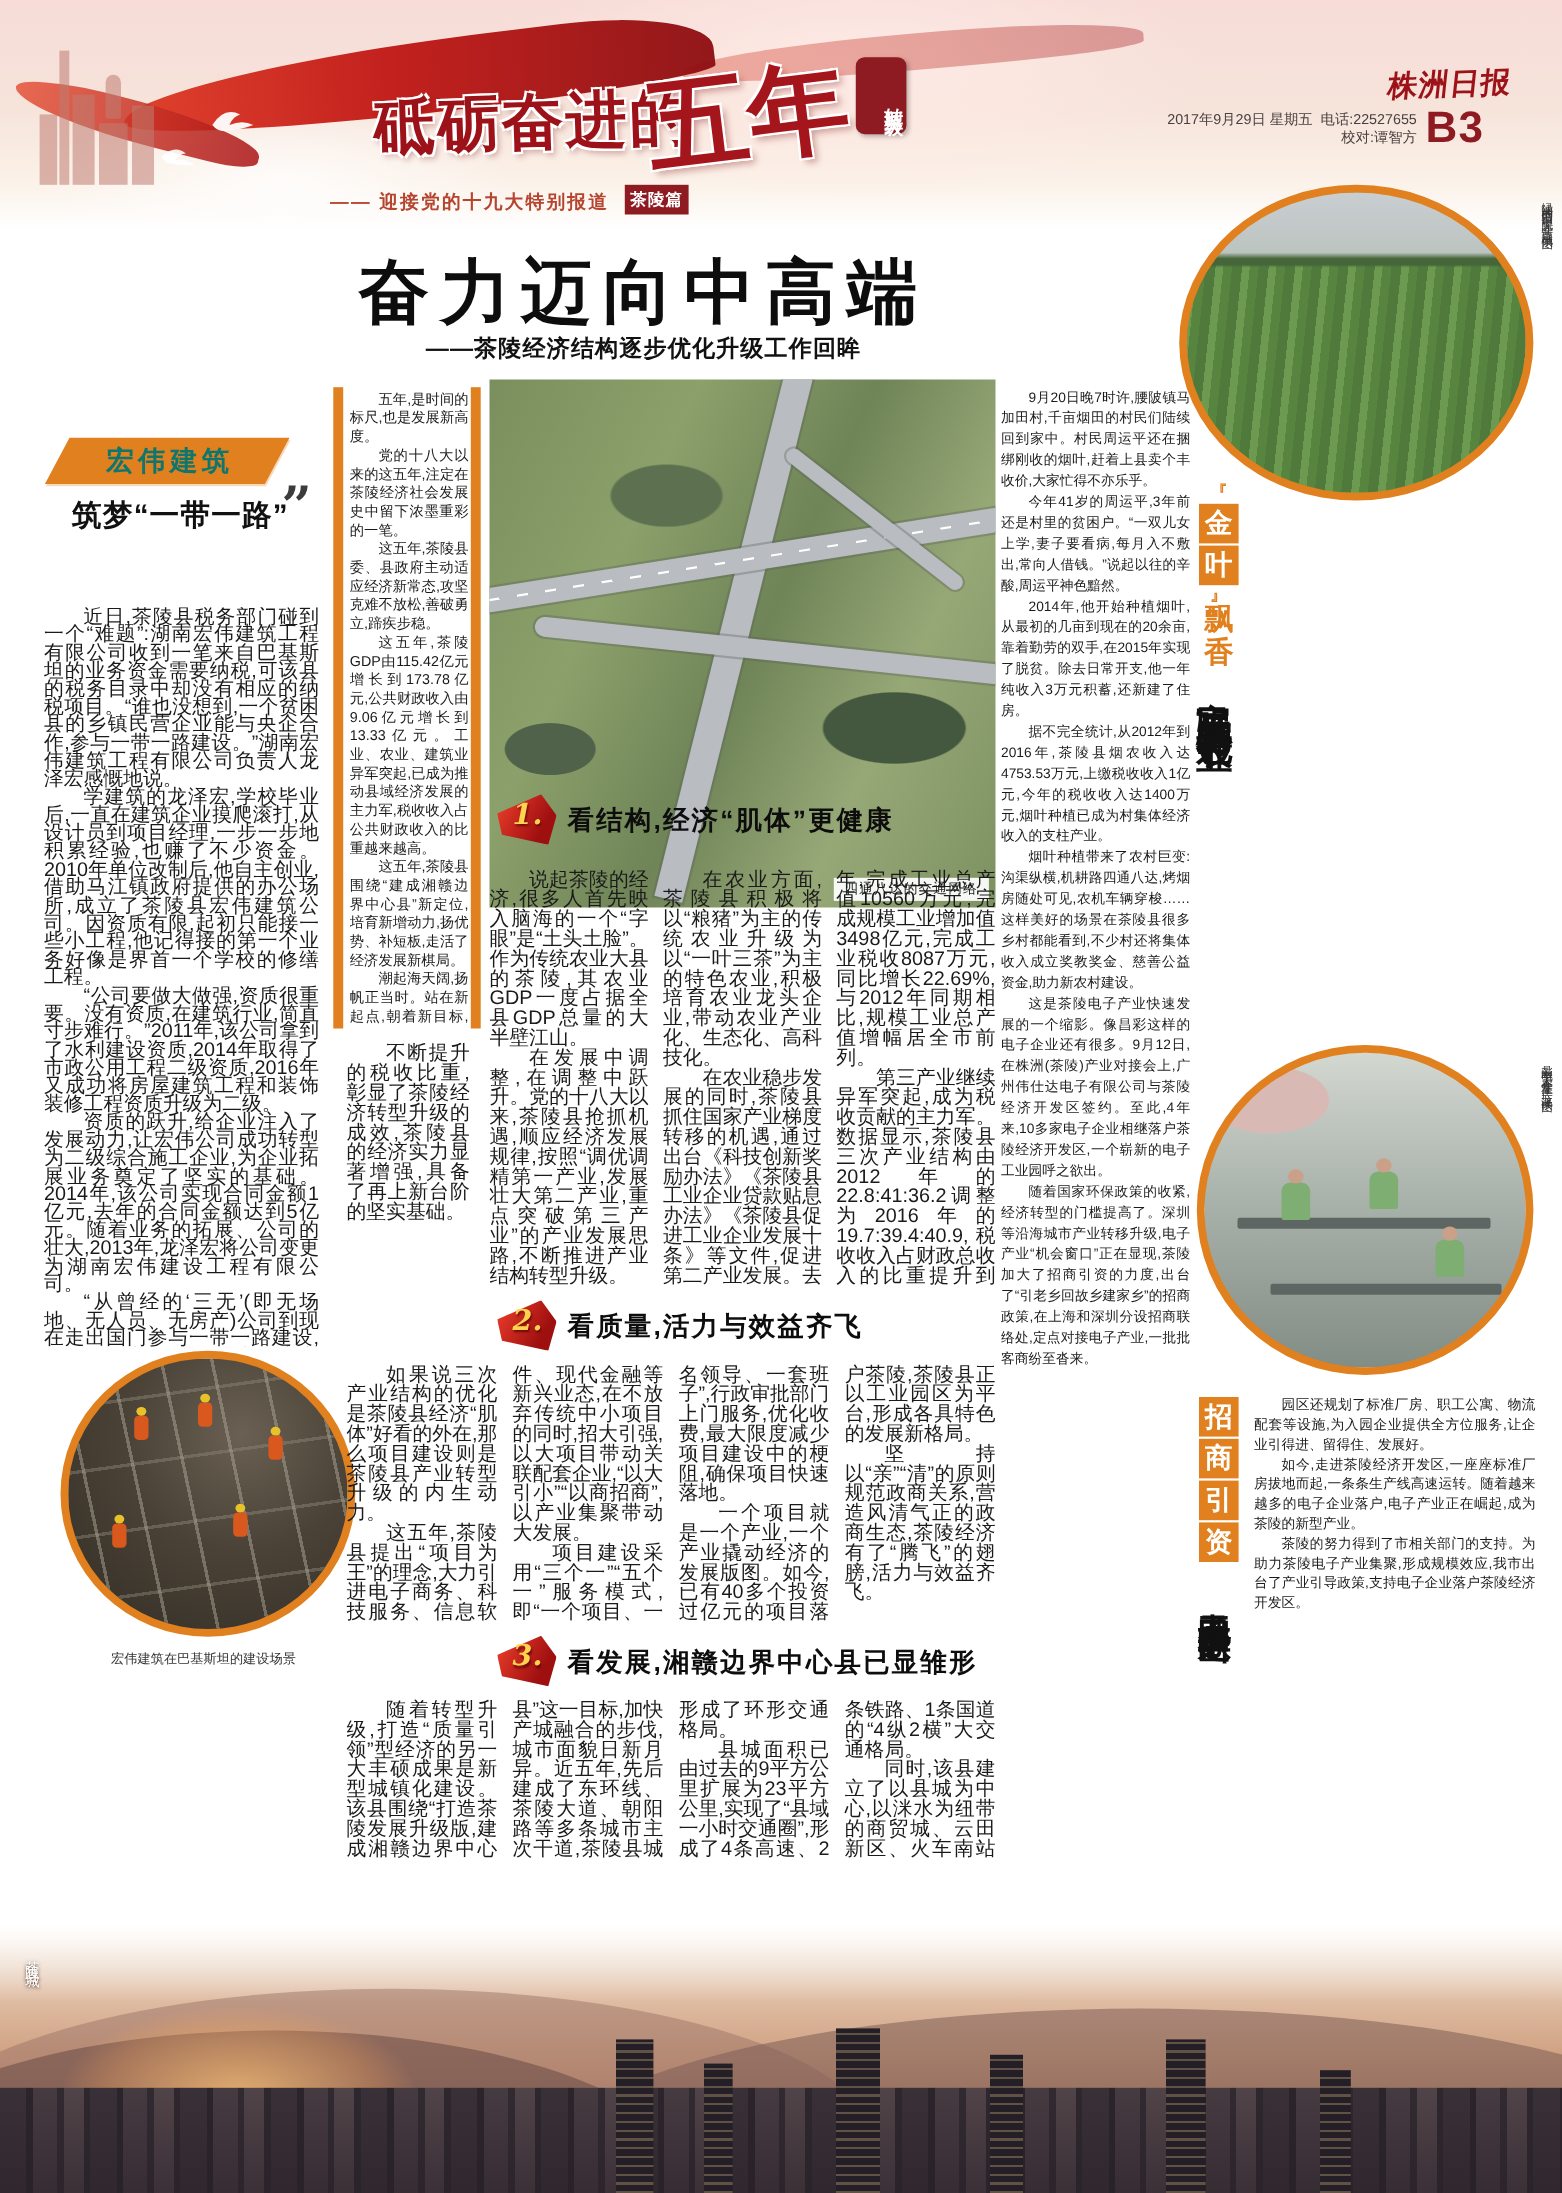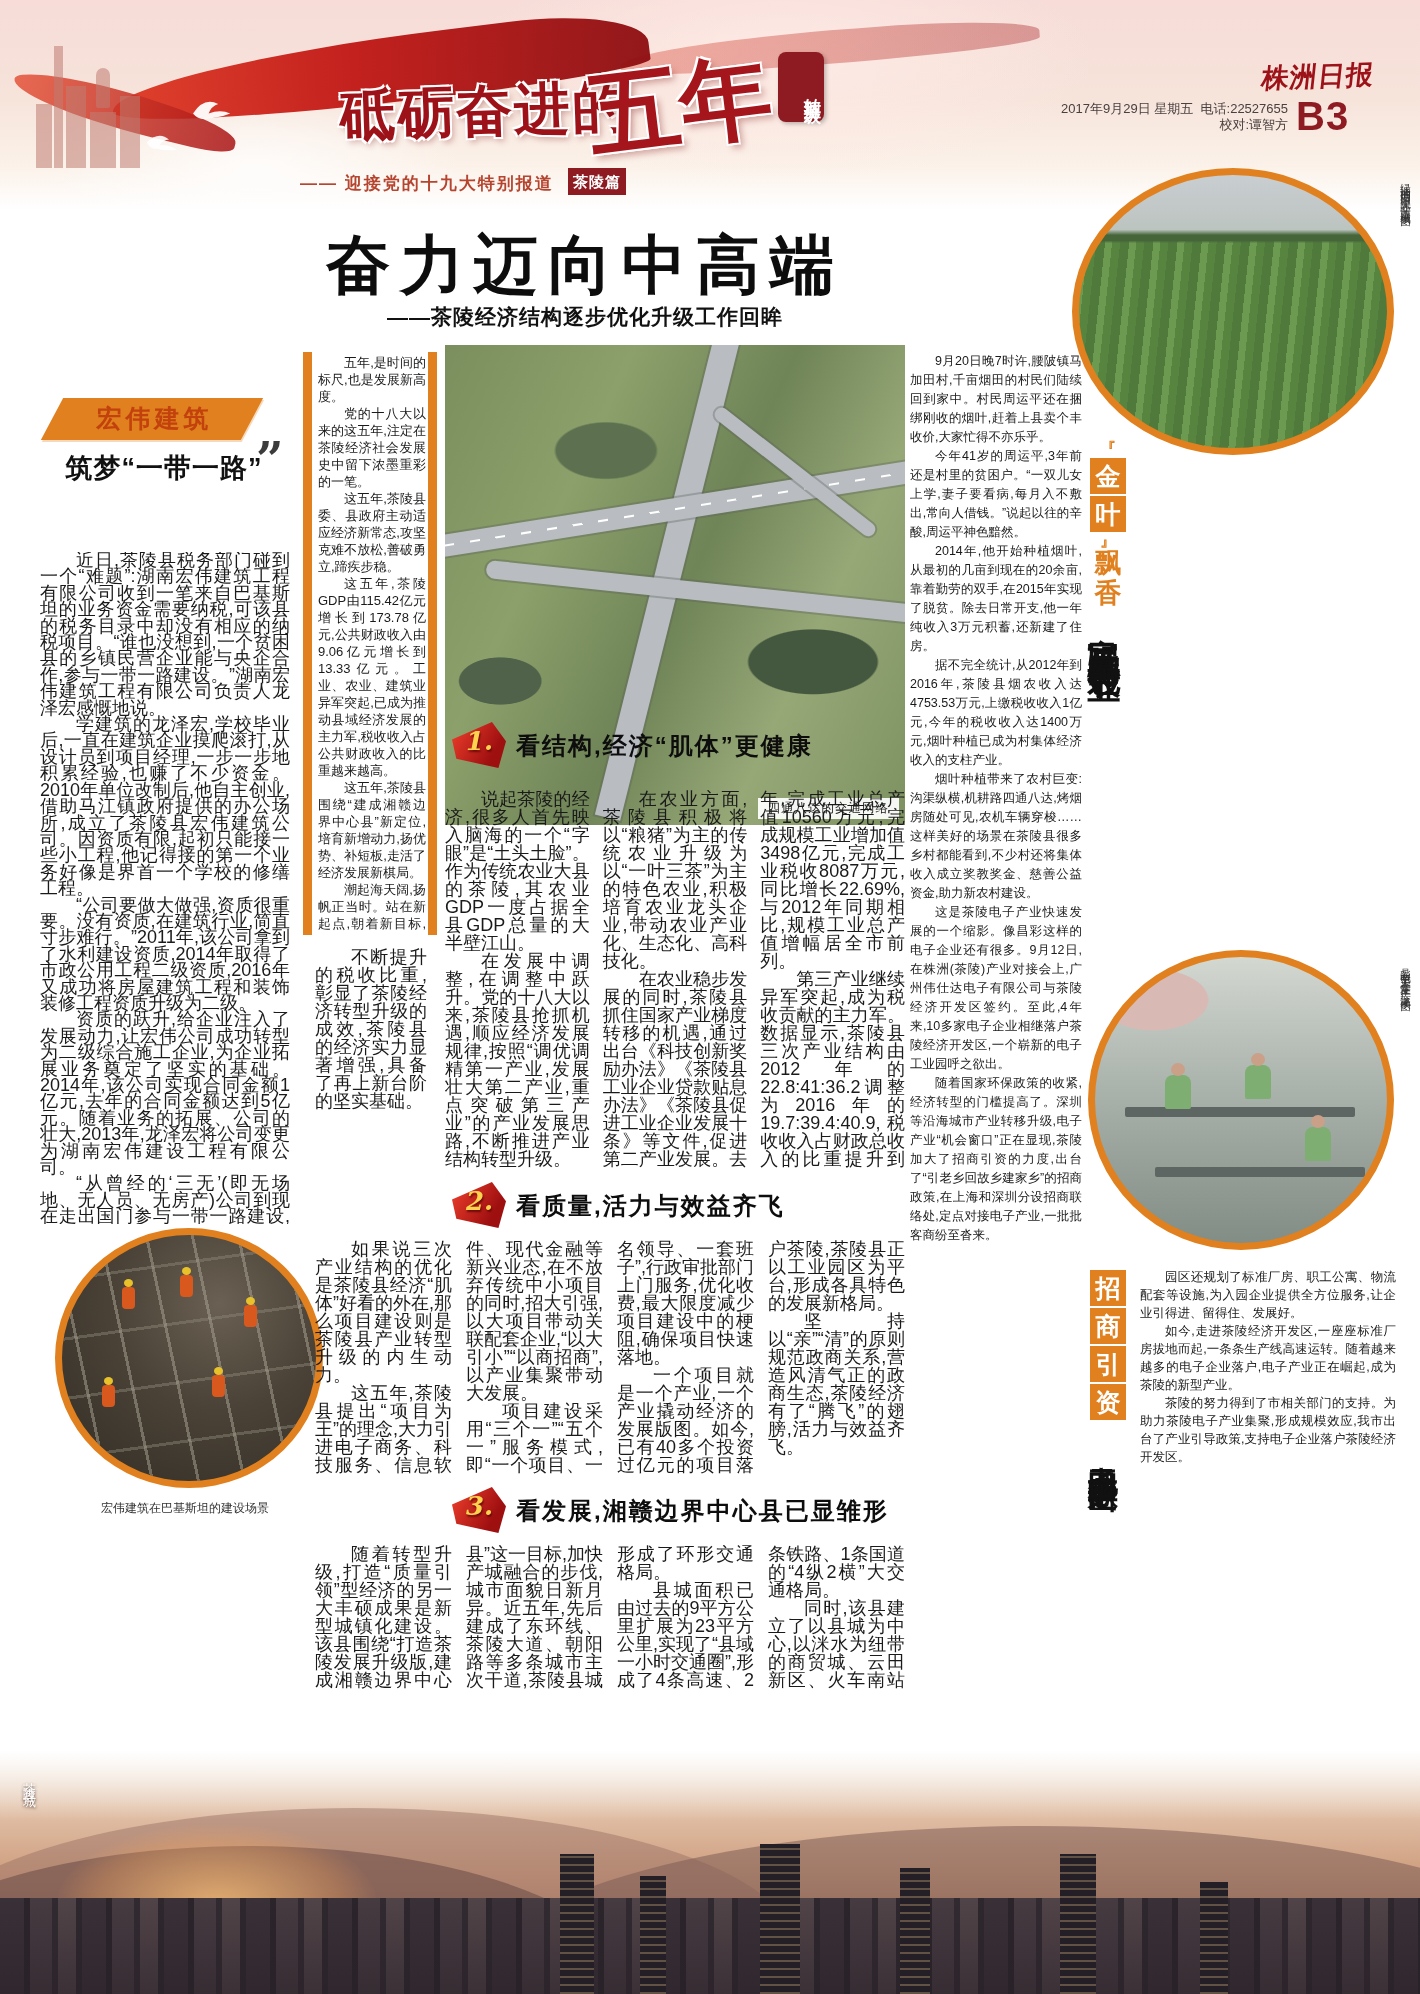--- a/index.html
+++ b/index.html
@@ -78,21 +78,21 @@
   
   #main-headline { left:290px; top:222px; width:590px; text-align:center; font-size:64px; font-weight:900; color:#0d0d0d; letter-spacing:10px; }
   #main-deck { left:290px; top:303px; width:590px; text-align:center; font-size:21px; font-weight:700; color:#111; letter-spacing:1px; }
 
   
   .bodytext p { text-indent:2em; text-align:justify; margin:0; }
   .bodytext { overflow:hidden; }
 
   
   #left-tab { left:52px; top:398px; width:200px; height:42px; background:#e0801f; transform:skewX(-28deg); box-shadow:2px 2px 0 rgba(224,128,31,.3); }
-  #left-tab-label { left:62px; top:402px; width:185px; text-align:center; font-size:25px; font-weight:900; color:#c2410c; letter-spacing:4px; }
+  #left-tab-label { left:62px; top:402px; width:185px; text-align:center; font-size:25px; font-weight:900; color:#0f766e; letter-spacing:4px; }
   #left-title { left:38px; top:450px; width:252px; text-align:center; font-size:27px; font-weight:900; color:#111; letter-spacing:1px; }
   #left-body { left:40px; top:552px; width:250px; height:672px; font-size:18px; line-height:16.4px; }
   #left-photo {
     left:55px; top:1228px; width:268px; height:260px; border:7px solid #e0801f; border-radius:50%;
     overflow:hidden;
     background:
       radial-gradient(circle at 62% 28%, #6a6053 0%, #4a4237 45%, #332d24 100%);
   }
   #left-photo .scaffold {
     position:absolute; left:0; top:0; right:0; bottom:0;

